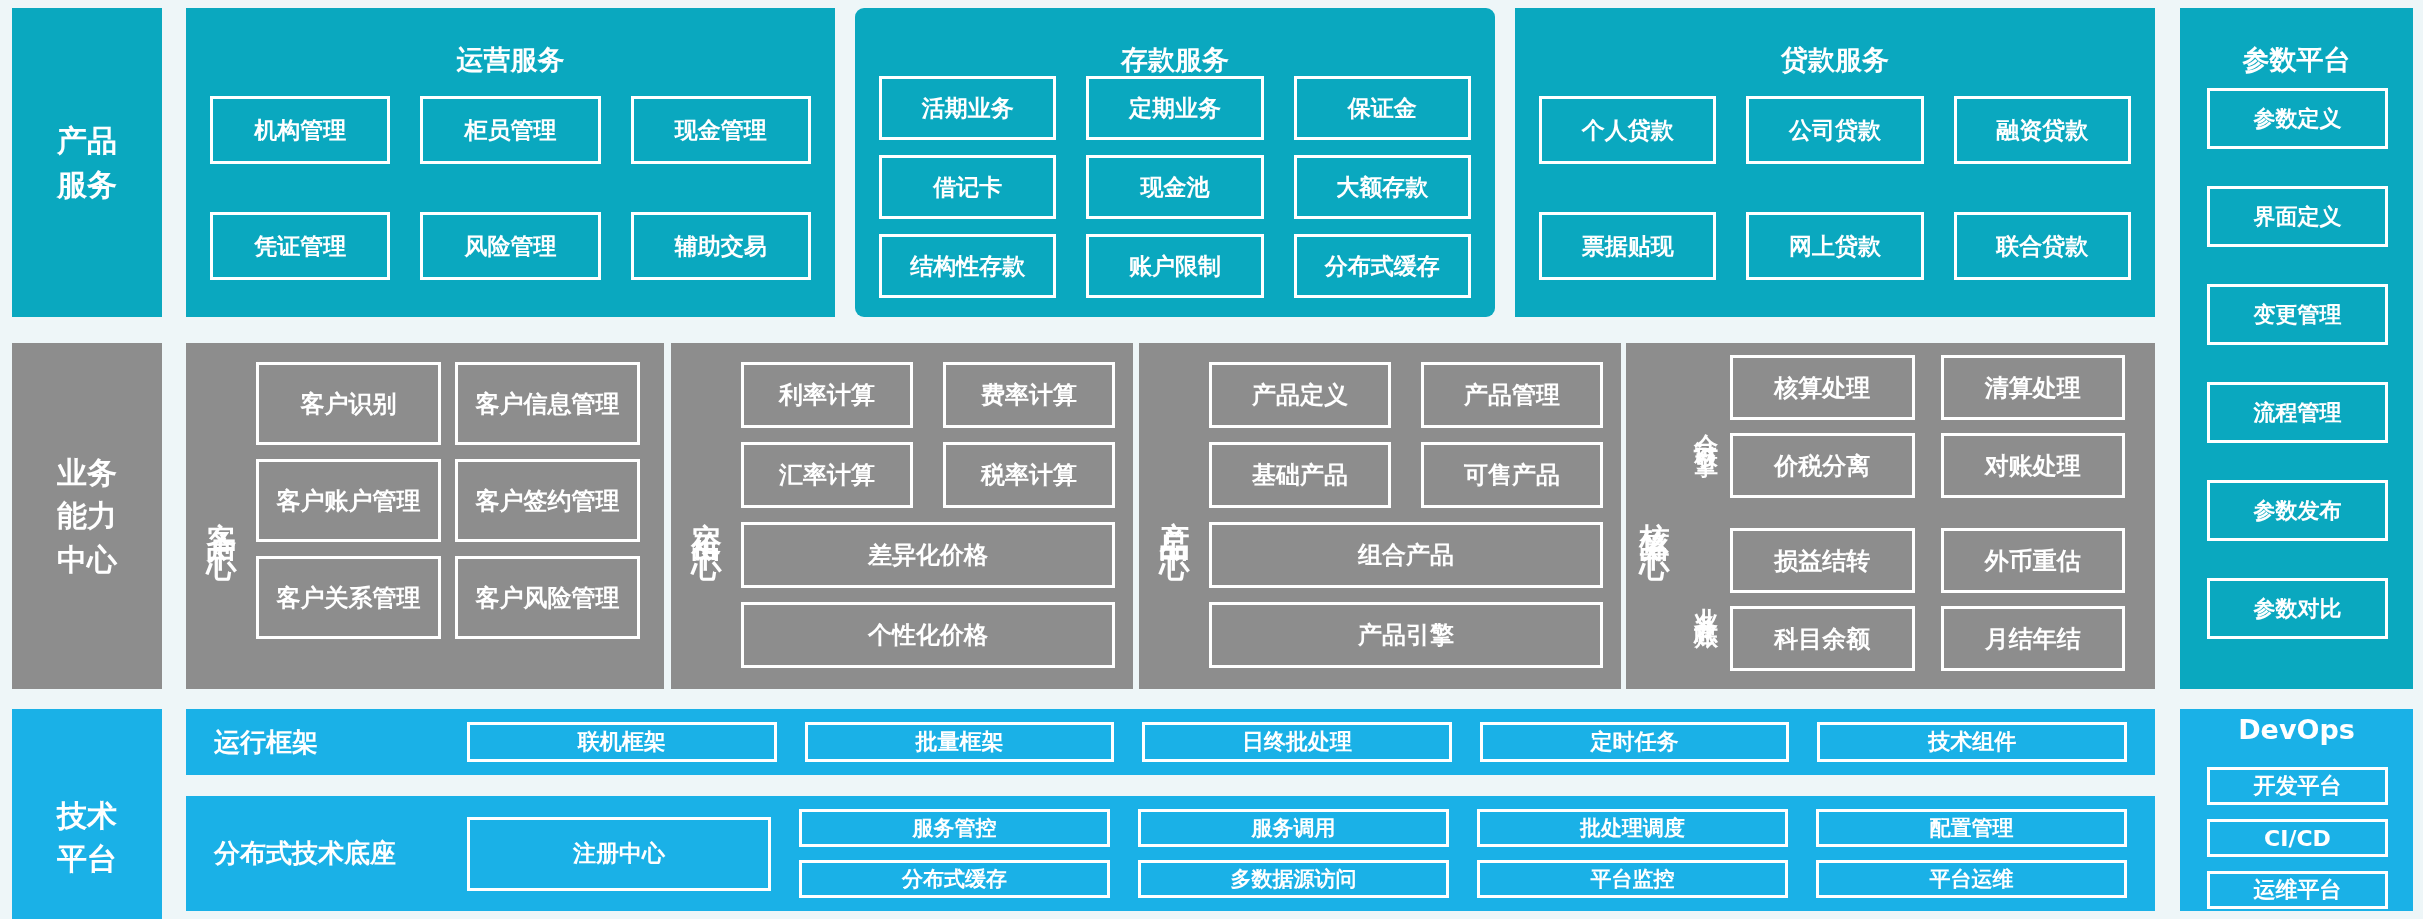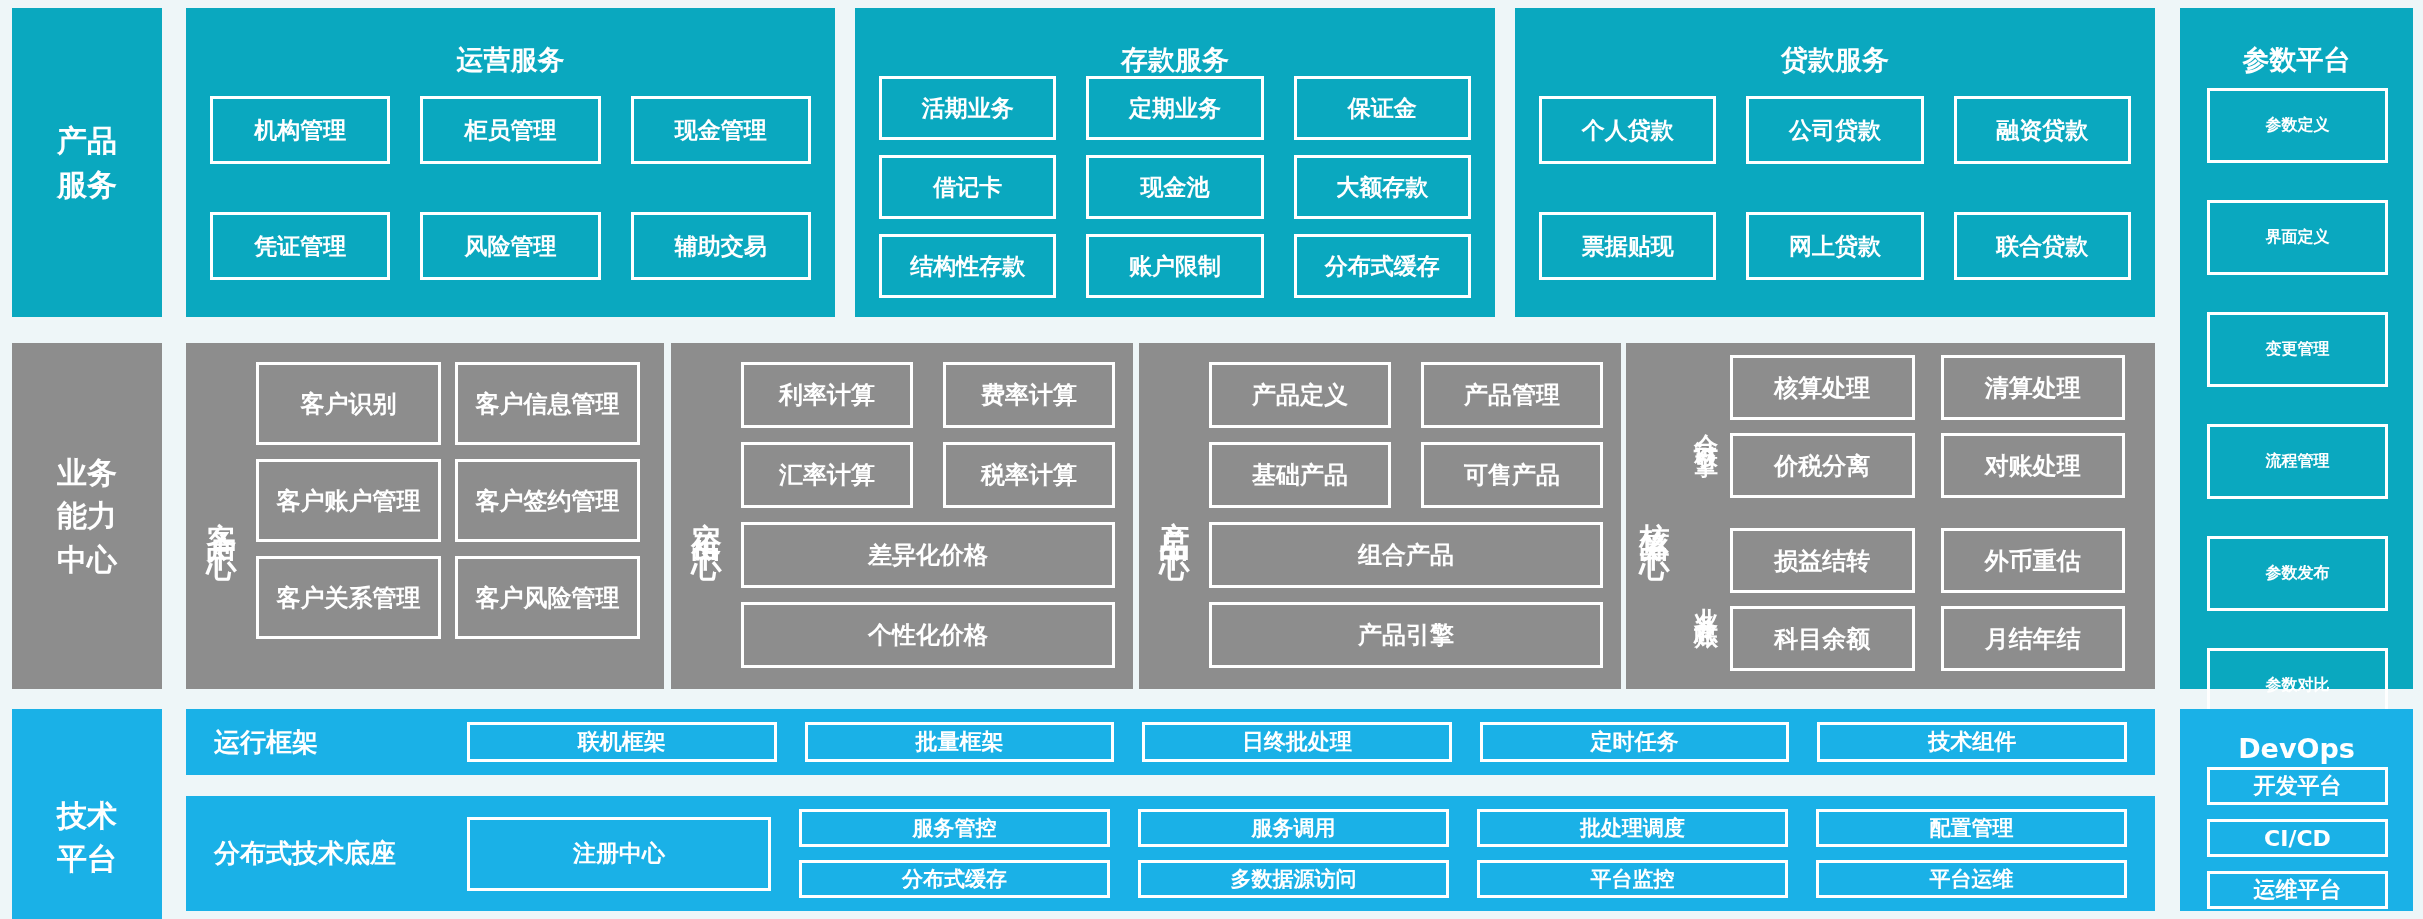--- a/index.html
+++ b/index.html
@@ -41,21 +41,21 @@
     position: absolute; left: 24px; right: 24px; top: 68px;
     display: grid; grid-template-columns: repeat(3, 1fr);
     column-gap: 30px; row-gap: 15px;
   }
   .dep-grid .box { height: 64px; font-size: 23px; }
 
   .param-col {
     position: absolute; left: 27px; right: 25px; top: 80px;
     display: flex; flex-direction: column; gap: 37px;
   }
-  .param-col .box { height: 75px; font-size: 16px; text-align: center; }
+  .param-col .box { height: 61px; font-size: 22px; text-align: center; }
 
   
   .mid-section { display: flex; }
   .vlabel-main { width: 70px; flex: none; display: flex; align-items: center; justify-content: center; }
   .vlabel-sub  { width: 48px; flex: none; display: flex; align-items: center; justify-content: center; }
   .vtext { writing-mode: vertical-rl; text-orientation: upright; font-weight: 700; letter-spacing: 9px; }
   .vlabel-main .vtext { font-size: 30px; }
   .vlabel-sub  .vtext { font-size: 24px; letter-spacing: 6px; }
 
   .cust-grid {
@@ -86,21 +86,21 @@
   .row-label { font-weight: 700; font-size: 26px; width: 225px; flex: none; }
   .runtime-row .box { flex: 1; height: 40px; font-size: 22px; }
 
   .registry-box { width: 304px; height: 74px; font-size: 23px; flex: none; }
   .dist-grid {
     flex: 1; display: grid; grid-template-columns: repeat(4, 1fr);
     grid-auto-rows: 38px; column-gap: 28px; row-gap: 13px;
   }
   .dist-grid .box { font-size: 21px; }
 
-  .devops-title { text-align: center; font-weight: 700; font-size: 27px; padding-top: 24px; }
+  .devops-title { text-align: center; font-weight: 700; font-size: 27px; padding-top: 5px; }
   .devops-col {
     position: absolute; left: 27px; right: 25px; top: 58px;
     display: flex; flex-direction: column; gap: 14px;
   }
   .devops-col .box { height: 38px; font-size: 22px; }
 </style>
 </head>
 <body>
 
 <div class="panel bg-teal side-panel" style="left:12px; top:8px; width:150px; height:309px;">
@@ -130,21 +130,21 @@
   <div class="ops-grid">
     <div class="box">机构管理</div>
     <div class="box">柜员管理</div>
     <div class="box">现金管理</div>
     <div class="box">凭证管理</div>
     <div class="box">风险管理</div>
     <div class="box">辅助交易</div>
   </div>
 </div>
 
-<div class="panel bg-teal" style="left:855px; top:8px; width:640px; height:309px;">
+<div class="panel bg-teal" style="left:855px; top:8px; width:640px; height:309px;border-radius:9px;">
   <div class="sec-title">存款服务</div>
   <div class="dep-grid">
     <div class="box">活期业务</div>
     <div class="box">定期业务</div>
     <div class="box">保证金</div>
     <div class="box">借记卡</div>
     <div class="box">现金池</div>
     <div class="box">大额存款</div>
     <div class="box">结构性存款</div>
     <div class="box">账户限制</div>

